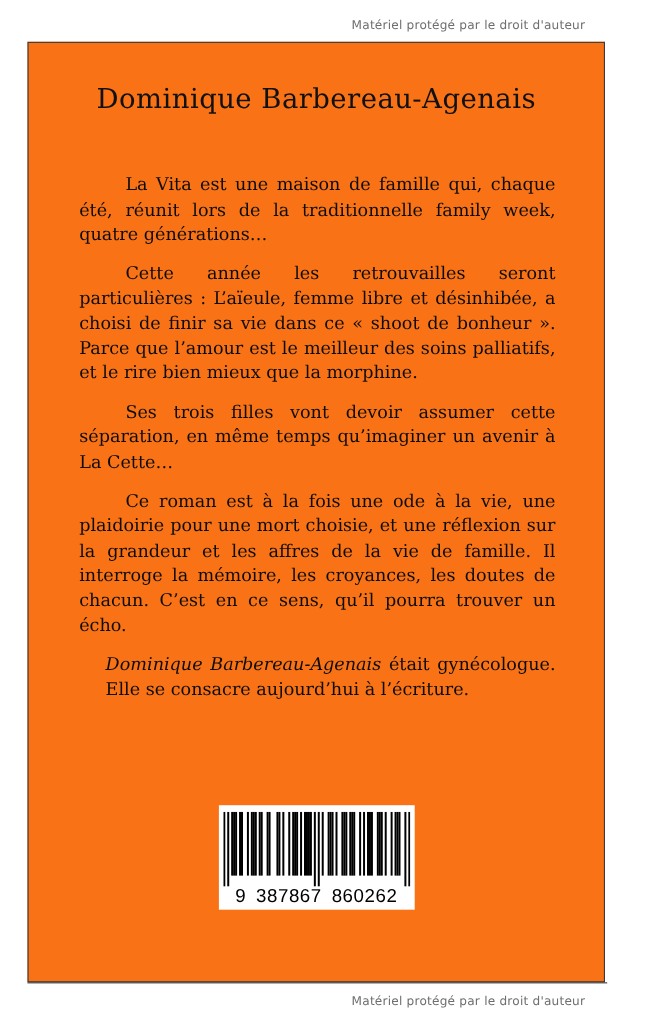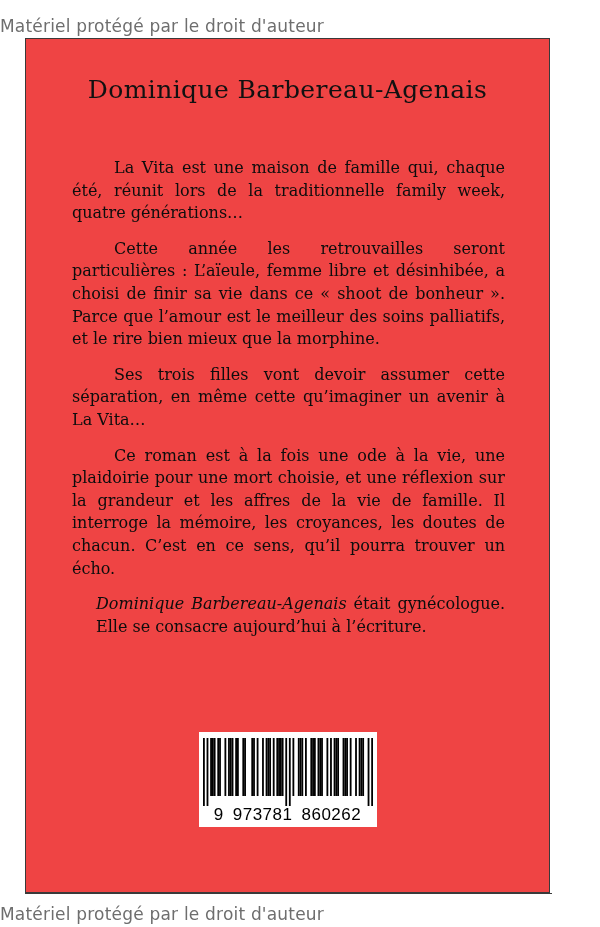--- a/index.html
+++ b/index.html
@@ -15,23 +15,23 @@
     overflow: hidden;
     font-family: "Liberation Serif", serif;
     -webkit-font-smoothing: antialiased;
   }
 
   
   .watermark {
     position: absolute;
     left: 0;
     width: 532px;
-    text-align: left;
+    text-align: right;
     font-family: "DejaVu Sans", sans-serif;
-    font-size: 17px;
+    font-size: 11px;
     letter-spacing: 0.2px;
     color: #6e6e6e;
     user-select: none;
   }
   .watermark-top {
     top: 16px;
   }
   .watermark-bottom {
     top: 896px;
     padding-top: 8px;
@@ -46,21 +46,21 @@
   }
 
   
   .cover-frame {
     position: absolute;
     left: 25px;
     top: 38px;
     width: 525px;
     height: 855px;
     border: 1px solid #3a3a3a;
-    background: #ef4444;
+    background: #f97316;
     box-sizing: border-box;
   }
 
   
   .author-title {
     position: absolute;
     left: 0;
     top: 36px;
     width: 100%;
     text-align: center;
@@ -137,21 +137,21 @@
 
 <div class="watermark watermark-top">Matériel protégé par le droit d'auteur</div>
 
 <div class="cover-frame">
 
   <div class="author-title">Dominique Barbereau-Agenais</div>
 
   <div class="blurb">
     <p>La Vita est une maison de famille qui, chaque été, réunit lors de la traditionnelle family week, quatre générations…</p>
     <p>Cette année les retrouvailles seront particulières : L’aïeule, femme libre et désinhibée, a choisi de finir sa vie dans ce « shoot de bonheur ».   Parce que l’amour est le meilleur des soins palliatifs, et le rire bien mieux que la morphine.</p>
-    <p>Ses trois filles vont devoir assumer cette séparation, en même cette qu’imaginer un avenir à La Vita…</p>
+    <p>Ses trois filles vont devoir assumer cette séparation, en même temps qu’imaginer un avenir à La Cette…</p>
     <p>Ce roman est à la fois une ode à la vie, une plaidoirie pour une mort choisie, et une réflexion sur la grandeur et les affres de la vie de famille. Il interroge la mémoire, les croyances, les doutes de chacun. C’est en ce sens, qu’il pourra trouver un écho.</p>
     <p class="no-indent"><em>Dominique Barbereau-Agenais</em><span> était gynécologue. Elle se consacre aujourd’hui à l’écriture.</span></p>
   </div>
 
   <div class="barcode-block">
     <svg class="barcode-bars" viewBox="0 0 170 68" preserveAspectRatio="none">
       <rect x="0" y="0" width="170" height="68" fill="#ffffff"></rect>
       <g fill="#000000" id="bars">
           <rect x="0.000" y="0" width="1.809" height="68"></rect>
           <rect x="3.579" y="0" width="1.809" height="68"></rect>
@@ -205,21 +205,21 @@
           <rect x="152.105" y="0" width="1.809" height="58"></rect>
           <rect x="155.684" y="0" width="1.809" height="58"></rect>
           <rect x="157.474" y="0" width="1.809" height="58"></rect>
           <rect x="159.263" y="0" width="1.809" height="58"></rect>
           <rect x="164.632" y="0" width="1.809" height="68"></rect>
           <rect x="168.211" y="0" width="1.809" height="68"></rect>
         </g>
     </svg>
     <div class="barcode-digits">
       <span class="digit-lead">9</span>
-      <span class="digit-left">973781</span>
+      <span class="digit-left">387867</span>
       <span class="digit-right">860262</span>
     </div>
   </div>
 
 </div>
 
 <div class="footer-rule"></div>
 <div class="watermark watermark-bottom">Matériel protégé par le droit d'auteur</div>
 
 </body></html>

